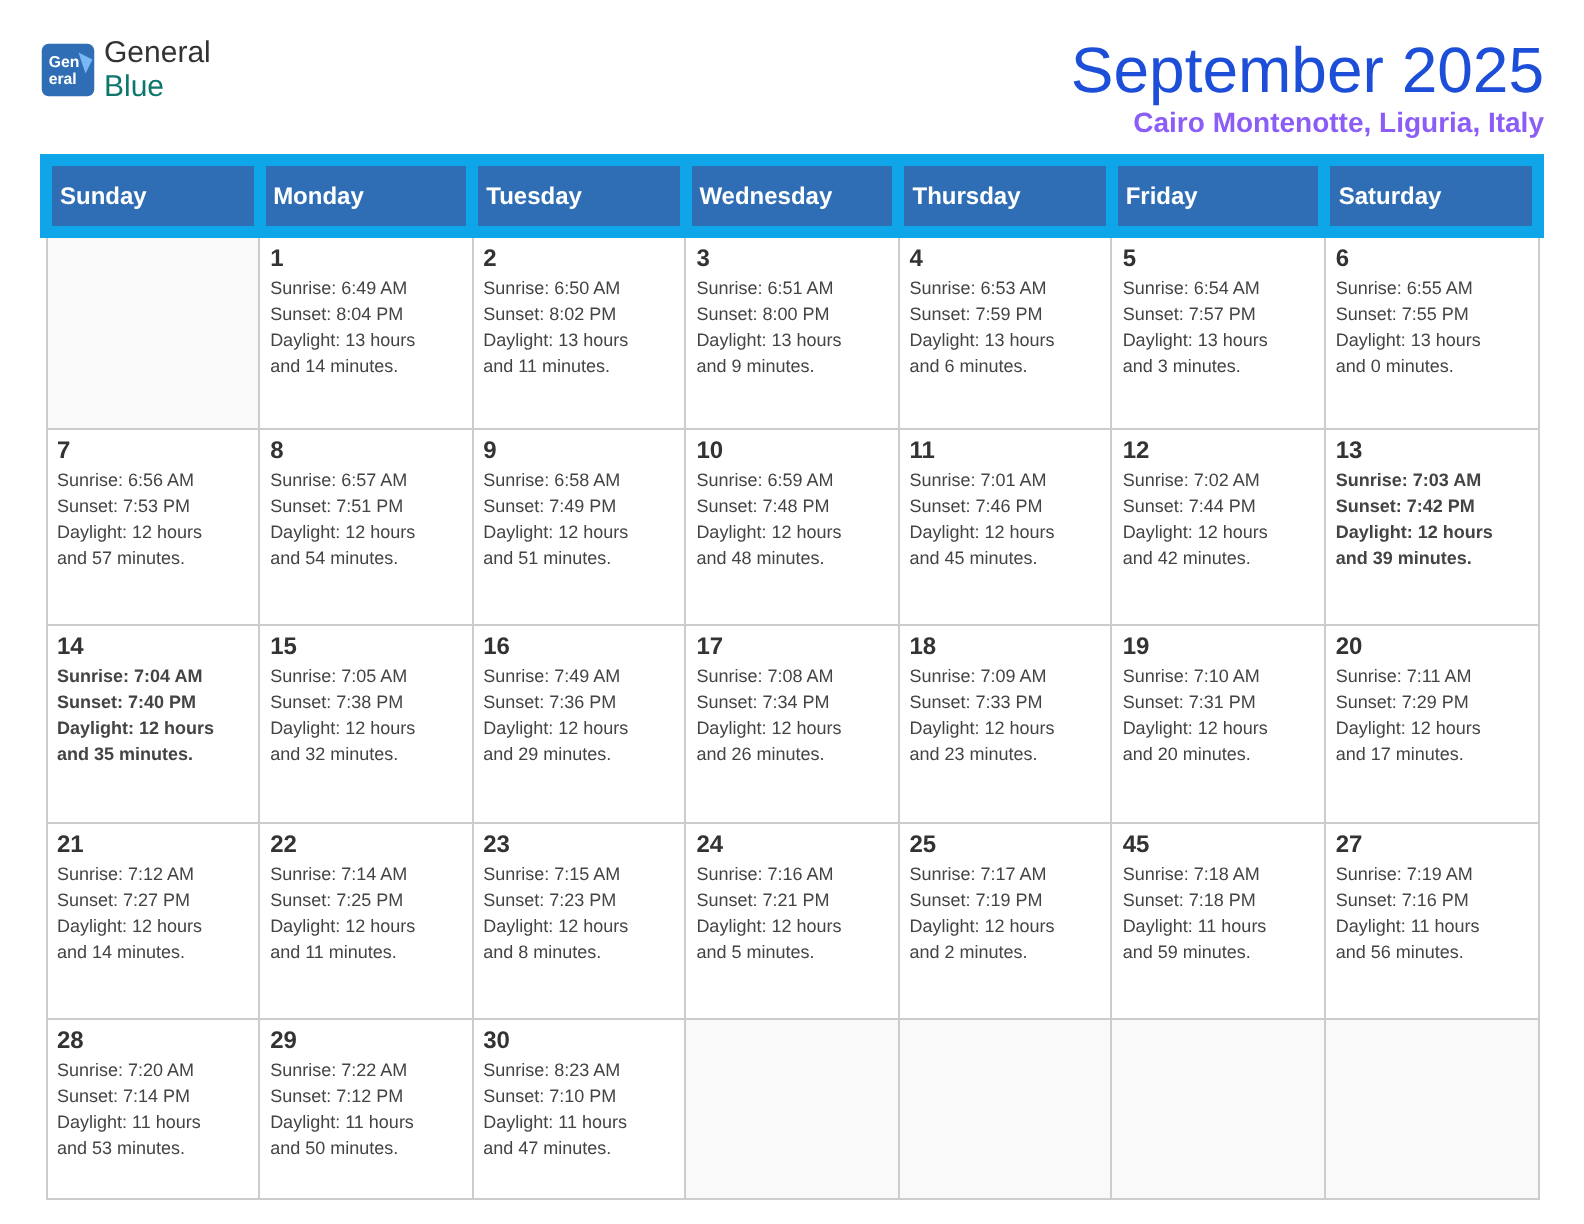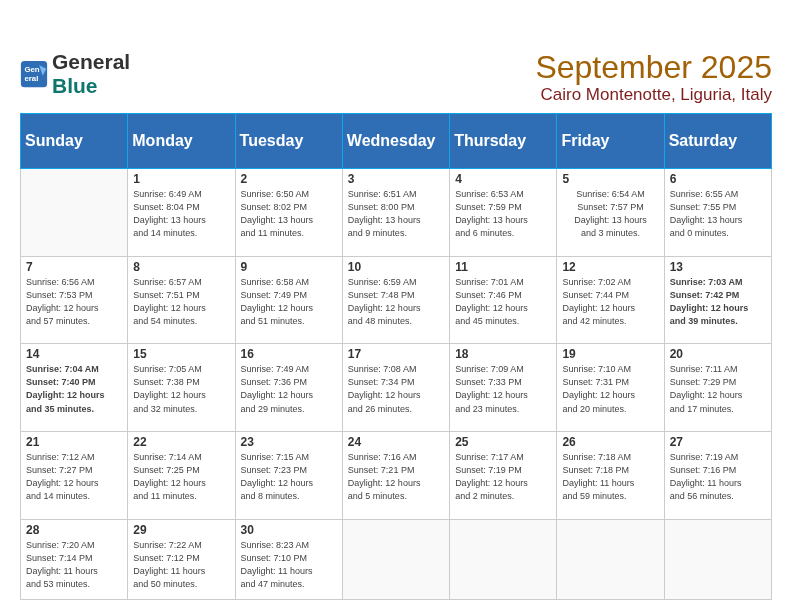--- a/index.html
+++ b/index.html
@@ -15,67 +15,67 @@
       height: 612px;
       padding: 18px 20px 12px 20px;
       display: flex;
       flex-direction: column;
     }
     .header {
       display: flex;
       justify-content: space-between;
       align-items: flex-start;
       margin-bottom: 8px;
-      margin-top: 32px;
     }
     .logo {
       display: flex;
       align-items: center;
       gap: 0;
     }
     .logo-text {
-      font-size: 21px;
-      font-weight: bold;
+      font-size: 15px;
+      font-weight: normal;
       color: #333;
       line-height: 1.15;
     }
     .logo-text .blue { color: #0f766e; }
     .logo-icon {
       width: 28px;
       height: 28px;
       margin-right: 4px;
     }
     .title-block {
       text-align: right;
     }
     .month-title {
       font-size: 32px;
       font-weight: normal;
-      color: #a16207;
+      color: #1d4ed8;
       line-height: 1.1;
     }
     .subtitle {
-      font-size: 17px;
-      color: #7f1d1d;
+      font-size: 14px;
+      color: #8b5cf6;
+      font-weight: bold;
     }
     .calendar {
       flex: 1;
       border: 1px solid #ccc;
       border-collapse: collapse;
       width: 100%;
       table-layout: fixed;
     }
     .calendar th {
       background: #2f6eb5;
       color: #fff;
-      font-size: 16px;
+      font-size: 12px;
       font-weight: bold;
-      padding: 18px 4px;
+      padding: 8px 4px;
       text-align: left;
-      border: 1px solid #0ea5e9;
+      border: 6px solid #0ea5e9;
     }
     .calendar td {
       border: 1px solid #ccc;
       vertical-align: top;
       padding: 3px 5px 3px 5px;
       font-size: 9.5px;
       color: #333;
       height: 85px;
     }
     .day-num {
@@ -158,21 +158,21 @@
           </td>
           <td>
             <span class="day-num">4</span>
             <div class="day-info" style="white-space: pre-line;">Sunrise: 6:53 AM
 Sunset: 7:59 PM
 Daylight: 13 hours
 and 6 minutes.</div>
           </td>
           <td>
             <span class="day-num">5</span>
-            <div class="day-info" style="white-space: pre-line; text-align: center;">Sunrise: 6:54 AM
+            <div class="day-info" style="white-space: pre-line;">Sunrise: 6:54 AM
 Sunset: 7:57 PM
 Daylight: 13 hours
 and 3 minutes.</div>
           </td>
           <td>
             <span class="day-num">6</span>
             <div class="day-info" style="white-space: pre-line;">Sunrise: 6:55 AM
 Sunset: 7:55 PM
 Daylight: 13 hours
 and 0 minutes.</div>
@@ -310,21 +310,21 @@
 and 5 minutes.</div>
           </td>
           <td>
             <span class="day-num">25</span>
             <div class="day-info" style="white-space: pre-line;">Sunrise: 7:17 AM
 Sunset: 7:19 PM
 Daylight: 12 hours
 and 2 minutes.</div>
           </td>
           <td>
-            <span class="day-num">26</span>
+            <span class="day-num">45</span>
             <div class="day-info" style="white-space: pre-line;">Sunrise: 7:18 AM
 Sunset: 7:18 PM
 Daylight: 11 hours
 and 59 minutes.</div>
           </td>
           <td>
             <span class="day-num">27</span>
             <div class="day-info" style="white-space: pre-line;">Sunrise: 7:19 AM
 Sunset: 7:16 PM
 Daylight: 11 hours

